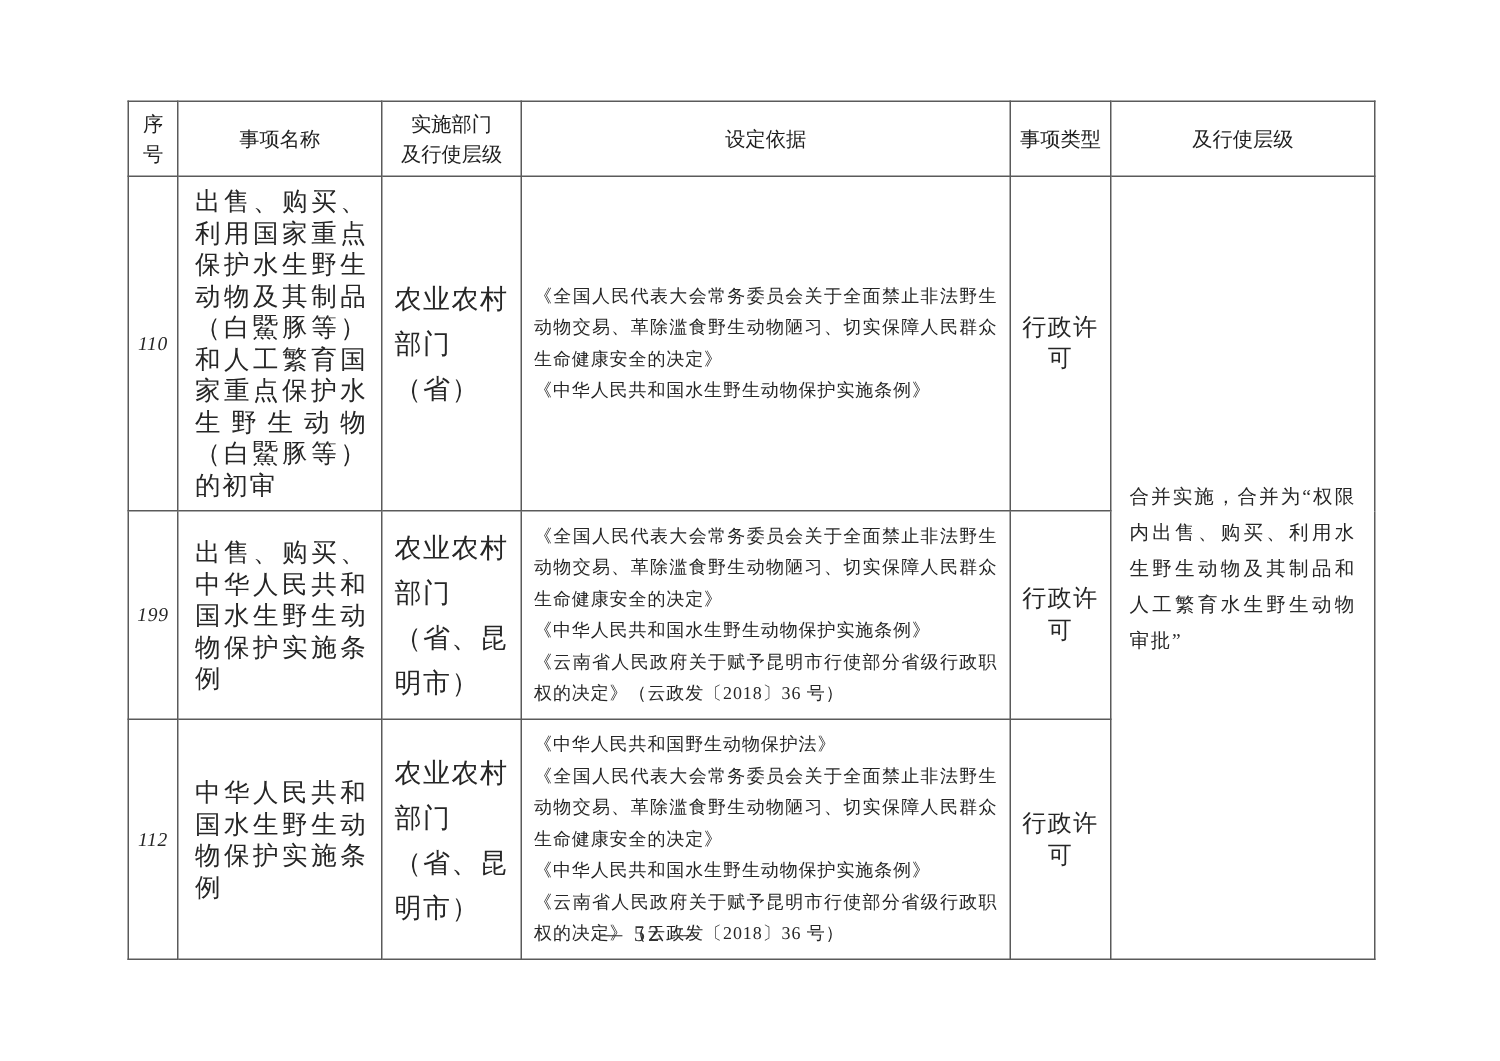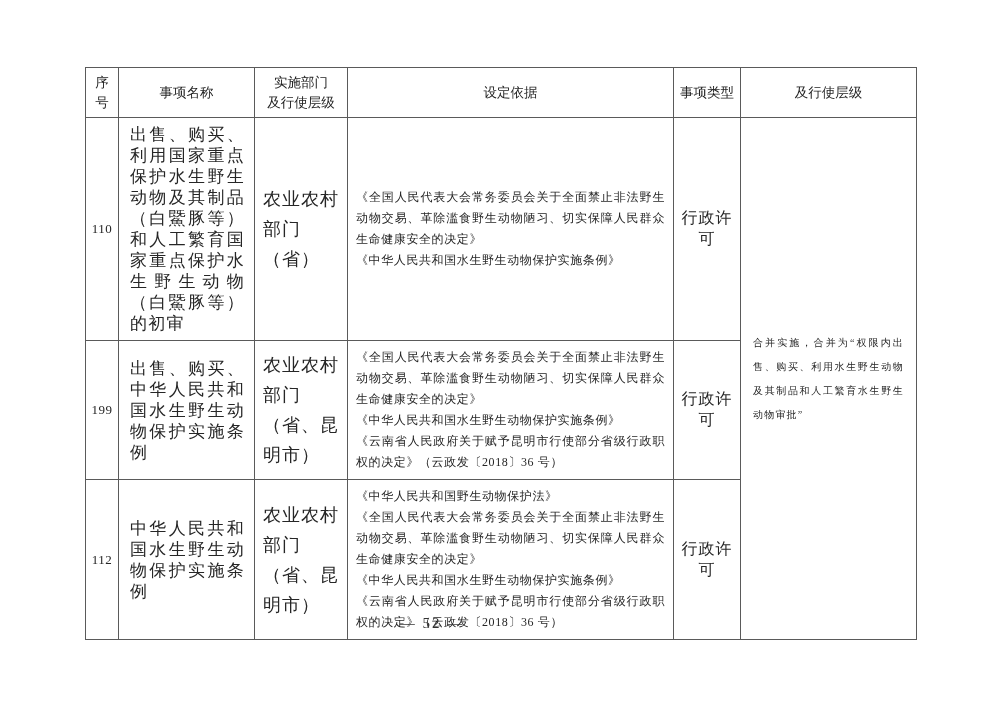--- a/index.html
+++ b/index.html
@@ -37,20 +37,21 @@
     font-size: 13.5px;
     text-align: center;
     line-height: 1.45;
     white-space: pre-line;
     color: #1e1e1e;
   }
   td.index-cell {
     text-align: center;
     font-size: 13px;
     letter-spacing: 0.5px;
+    font-style: italic;
   }
   td.name-cell {
     font-size: 17px;
     line-height: 21px;
     padding: 6px 9px 6px 11px;
     text-align: justify;
     letter-spacing: 1.2px;
   }
   td.dept-cell {
     font-size: 18px;
@@ -66,21 +67,21 @@
     text-align: justify;
     white-space: pre-line;
     letter-spacing: 0.6px;
   }
   td.type-cell {
     text-align: center;
     font-size: 16px;
     letter-spacing: 1px;
   }
   td.adjust-cell {
-    font-size: 10px;
+    font-size: 13px;
     line-height: 24px;
     padding: 8px 12px;
     text-align: justify;
     letter-spacing: 1.2px;
   }
   .page-footer {
     position: absolute;
     left: 0; top: 615px;
     width: 864px;
     text-align: center;

